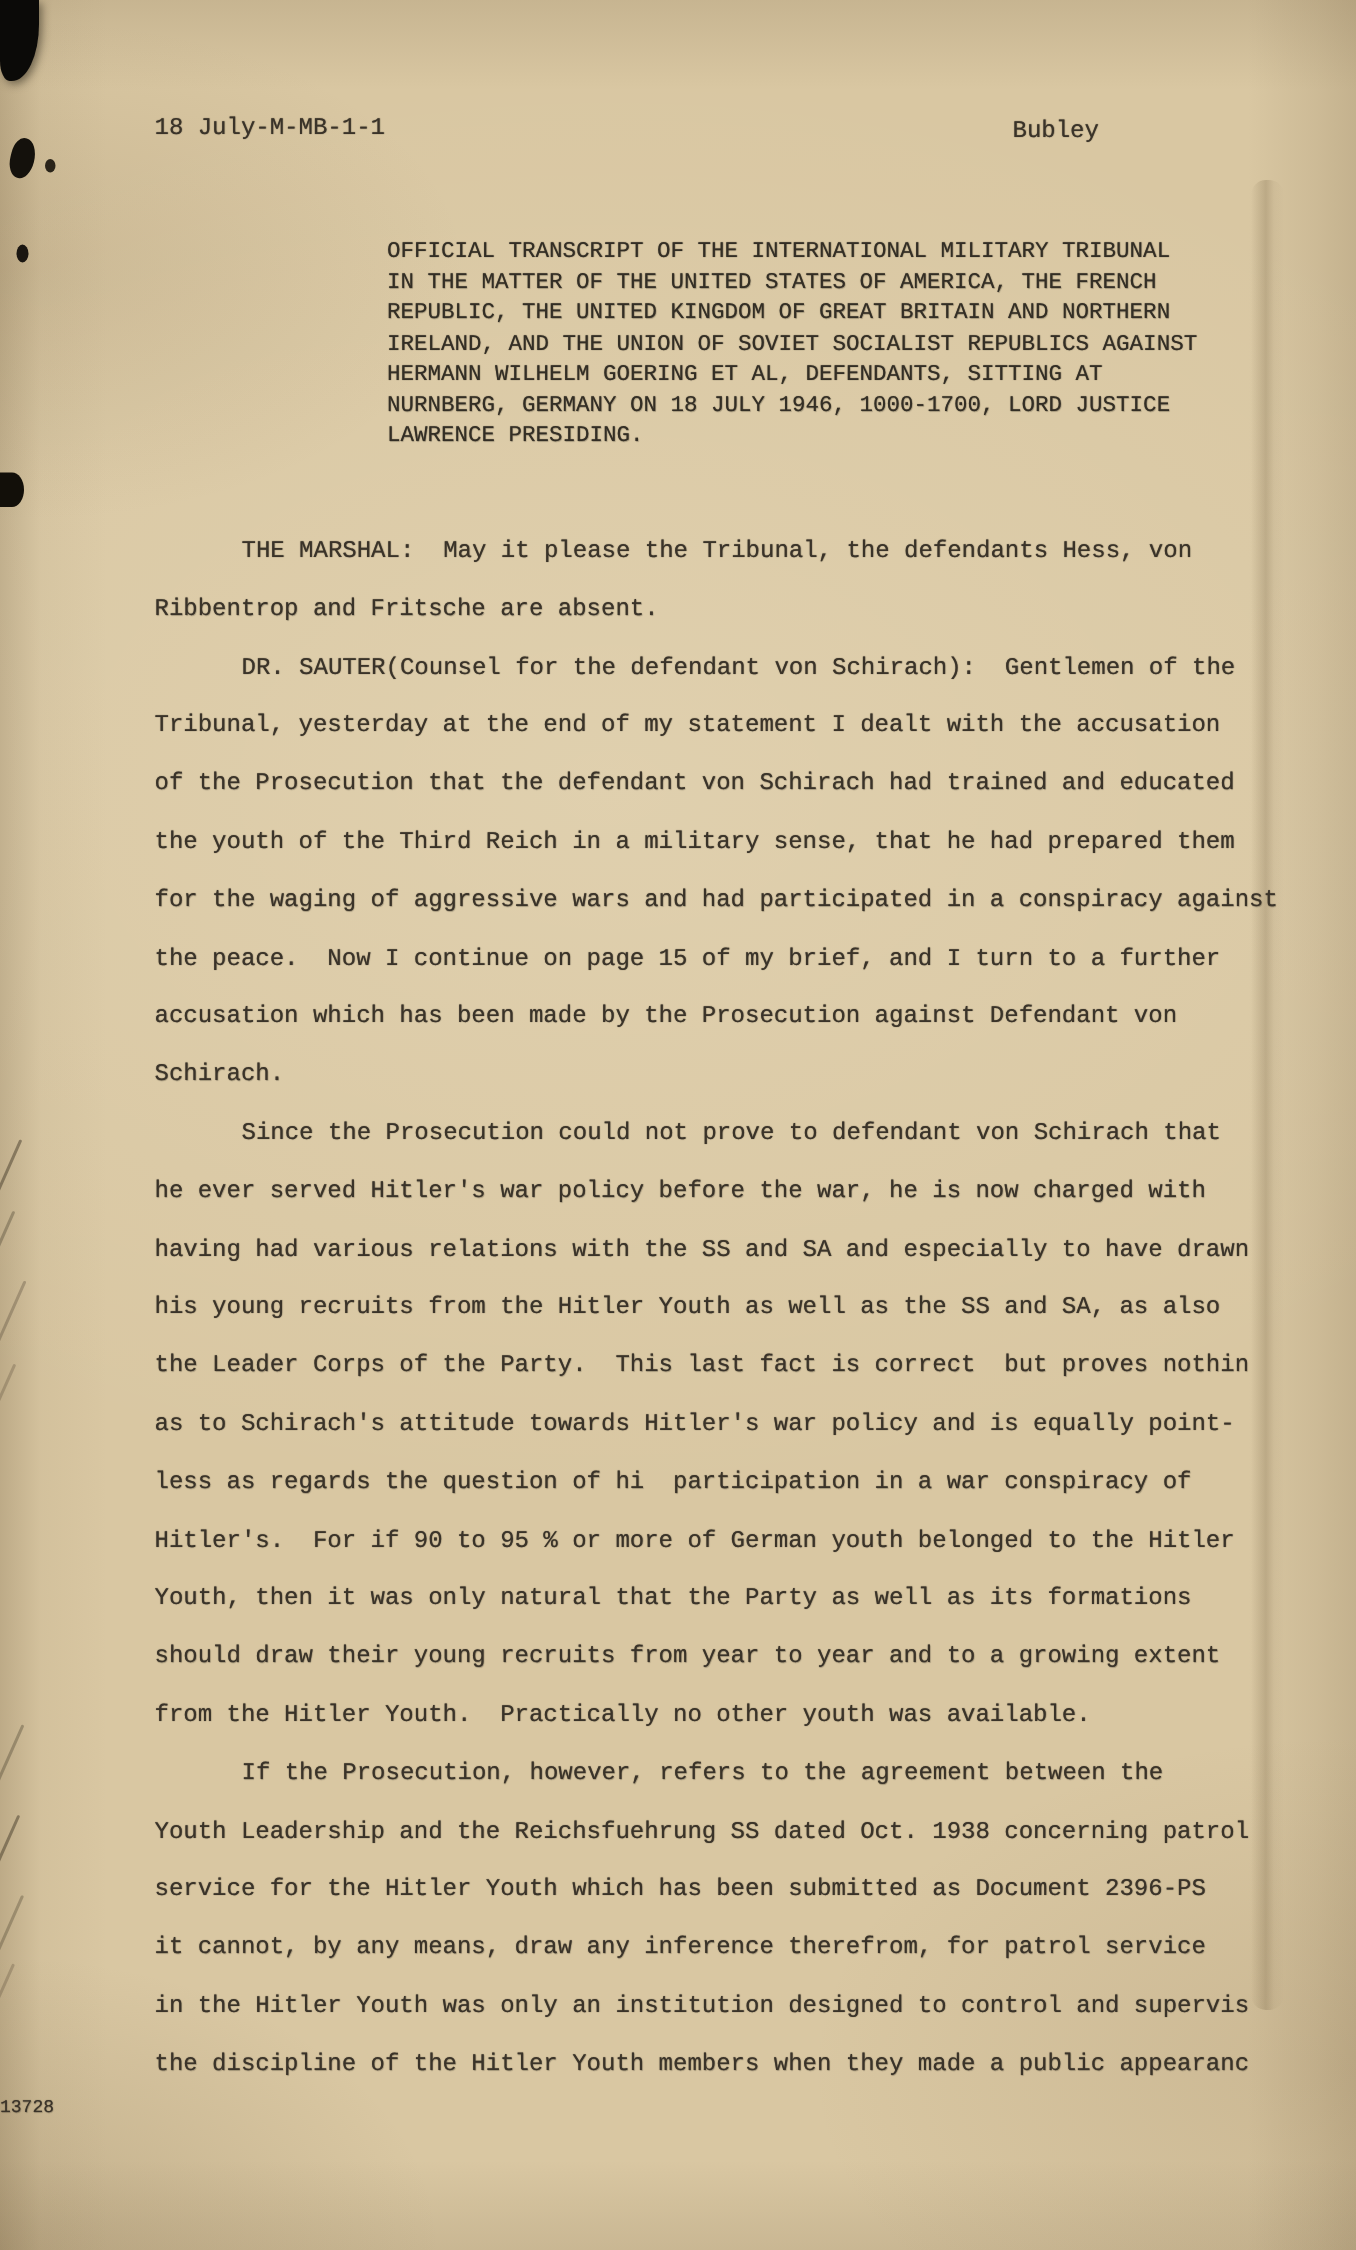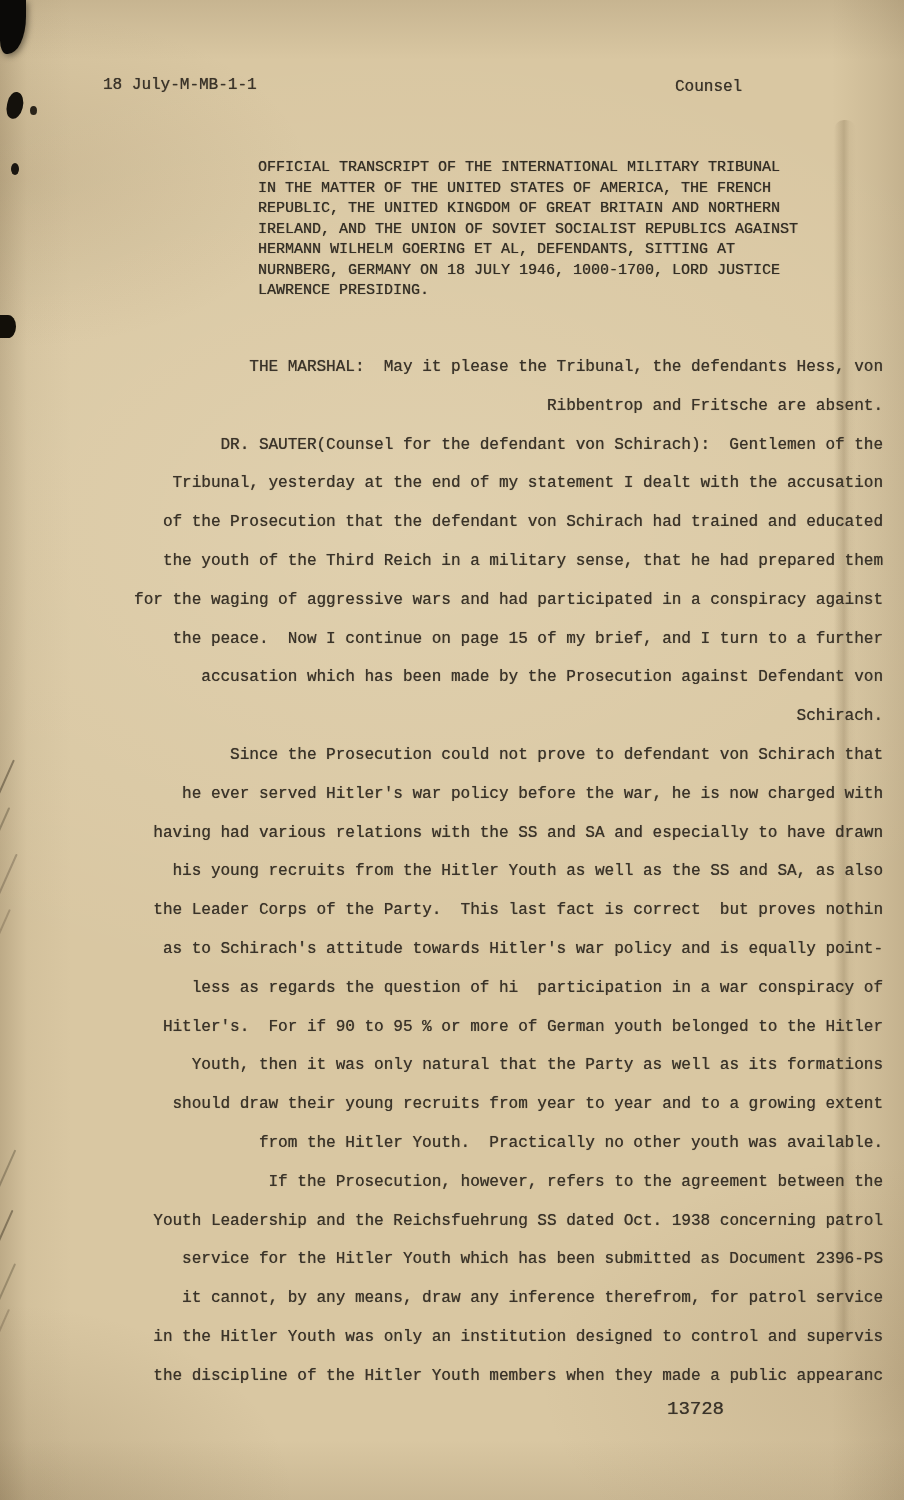--- a/index.html
+++ b/index.html
@@ -49,33 +49,32 @@
     line-height: 20.5px;
     color: #332e25;
   }
   .body-text {
     position: absolute;
     left: 103px;
     top: 348px;
     width: 780px;
     font-size: 16px;
     line-height: 38.8px;
-    text-align: right;
   }
   .para {
     margin: 0;
     text-indent: 58px;
   }
   .footer-number {
     position: absolute;
     left: 0;
     top: 1398px;
     width: 724px;
-    text-align: right;
-    font-size: 19px;
+    text-align: left;
+    font-size: 12px;
   }
   
   .mark { position: absolute; }
   .mark-corner {
     left: 0; top: 0; width: 26px; height: 54px;
     background: #0b0a08;
     border-radius: 0 0 70% 25%;
     box-shadow: 2px 2px 6px rgba(30,25,15,0.5);
   }
   .mark-blob1 {
@@ -136,21 +135,21 @@
   <div class="scratch s2"></div>
   <div class="scratch s3"></div>
   <div class="scratch s4"></div>
   <div class="scratch s5"></div>
   <div class="scratch s6"></div>
   <div class="scratch s7"></div>
   <div class="scratch s8"></div>
   <div class="crease-right"></div>
 
   <span class="typed header-doc-id">18 July-M-MB-1-1</span>
-  <span class="typed header-reporter">Counsel</span>
+  <span class="typed header-reporter">Bubley</span>
 
   <div class="typed title-block">OFFICIAL TRANSCRIPT OF THE INTERNATIONAL MILITARY TRIBUNAL
 IN THE MATTER OF THE UNITED STATES OF AMERICA, THE FRENCH
 REPUBLIC, THE UNITED KINGDOM OF GREAT BRITAIN AND NORTHERN
 IRELAND, AND THE UNION OF SOVIET SOCIALIST REPUBLICS AGAINST
 HERMANN WILHELM GOERING ET AL, DEFENDANTS, SITTING AT
 NURNBERG, GERMANY ON 18 JULY 1946, 1000-1700, LORD JUSTICE
 LAWRENCE PRESIDING.</div>
 
   <div class="body-text">

